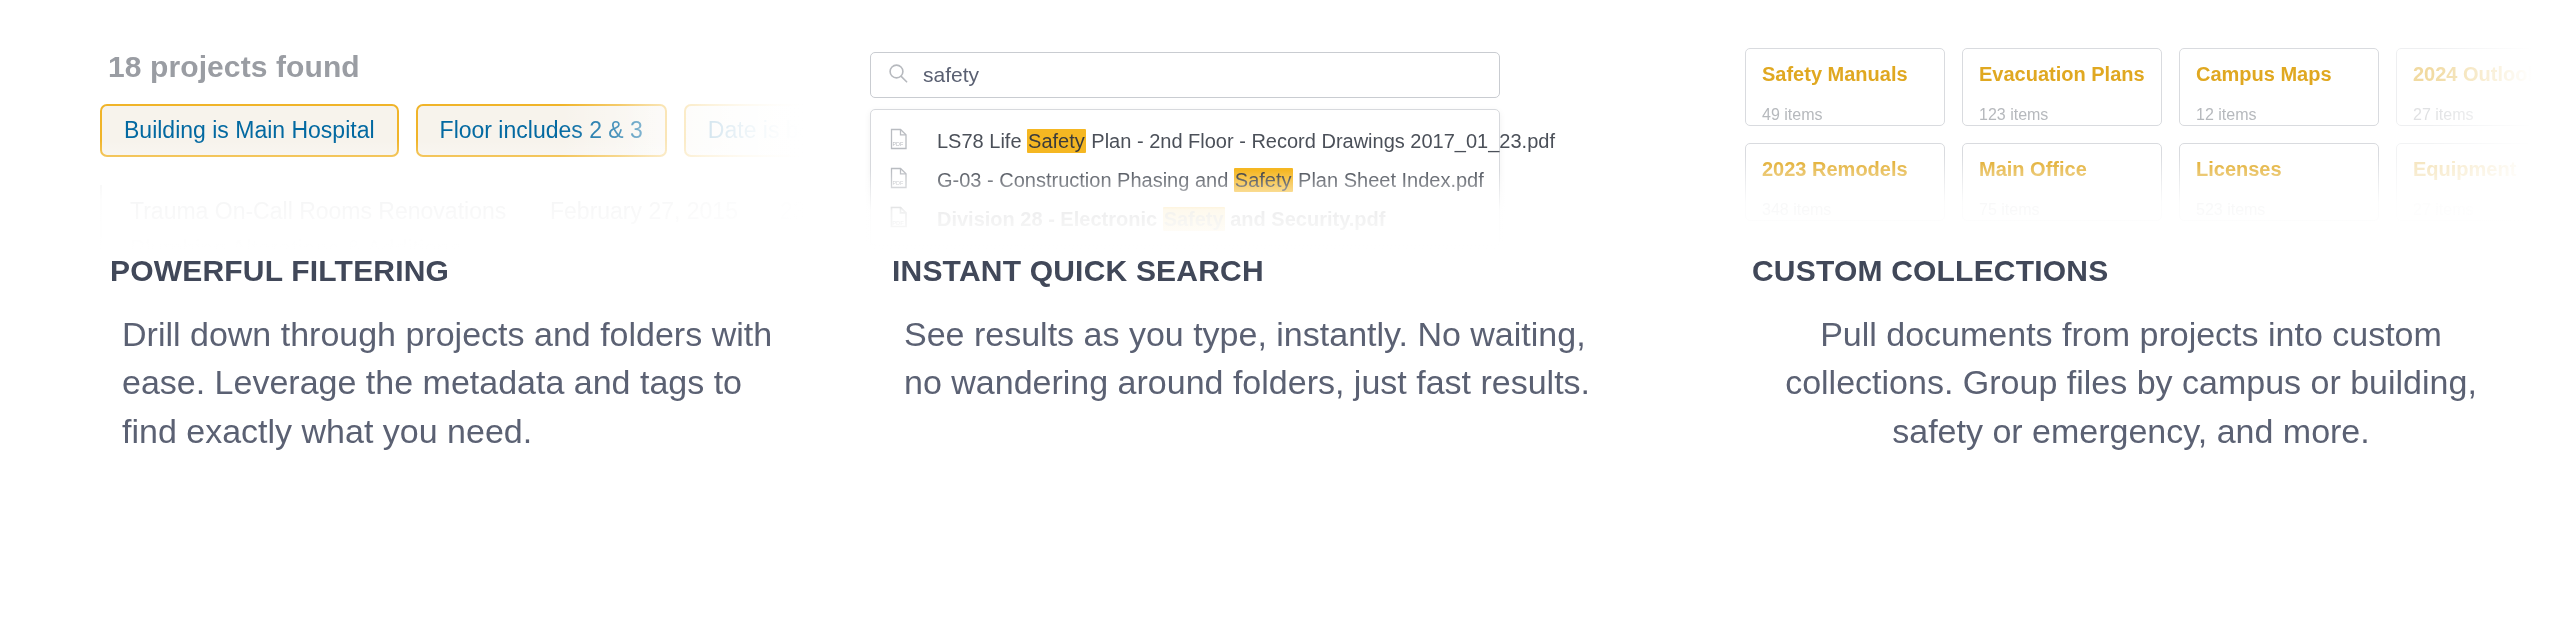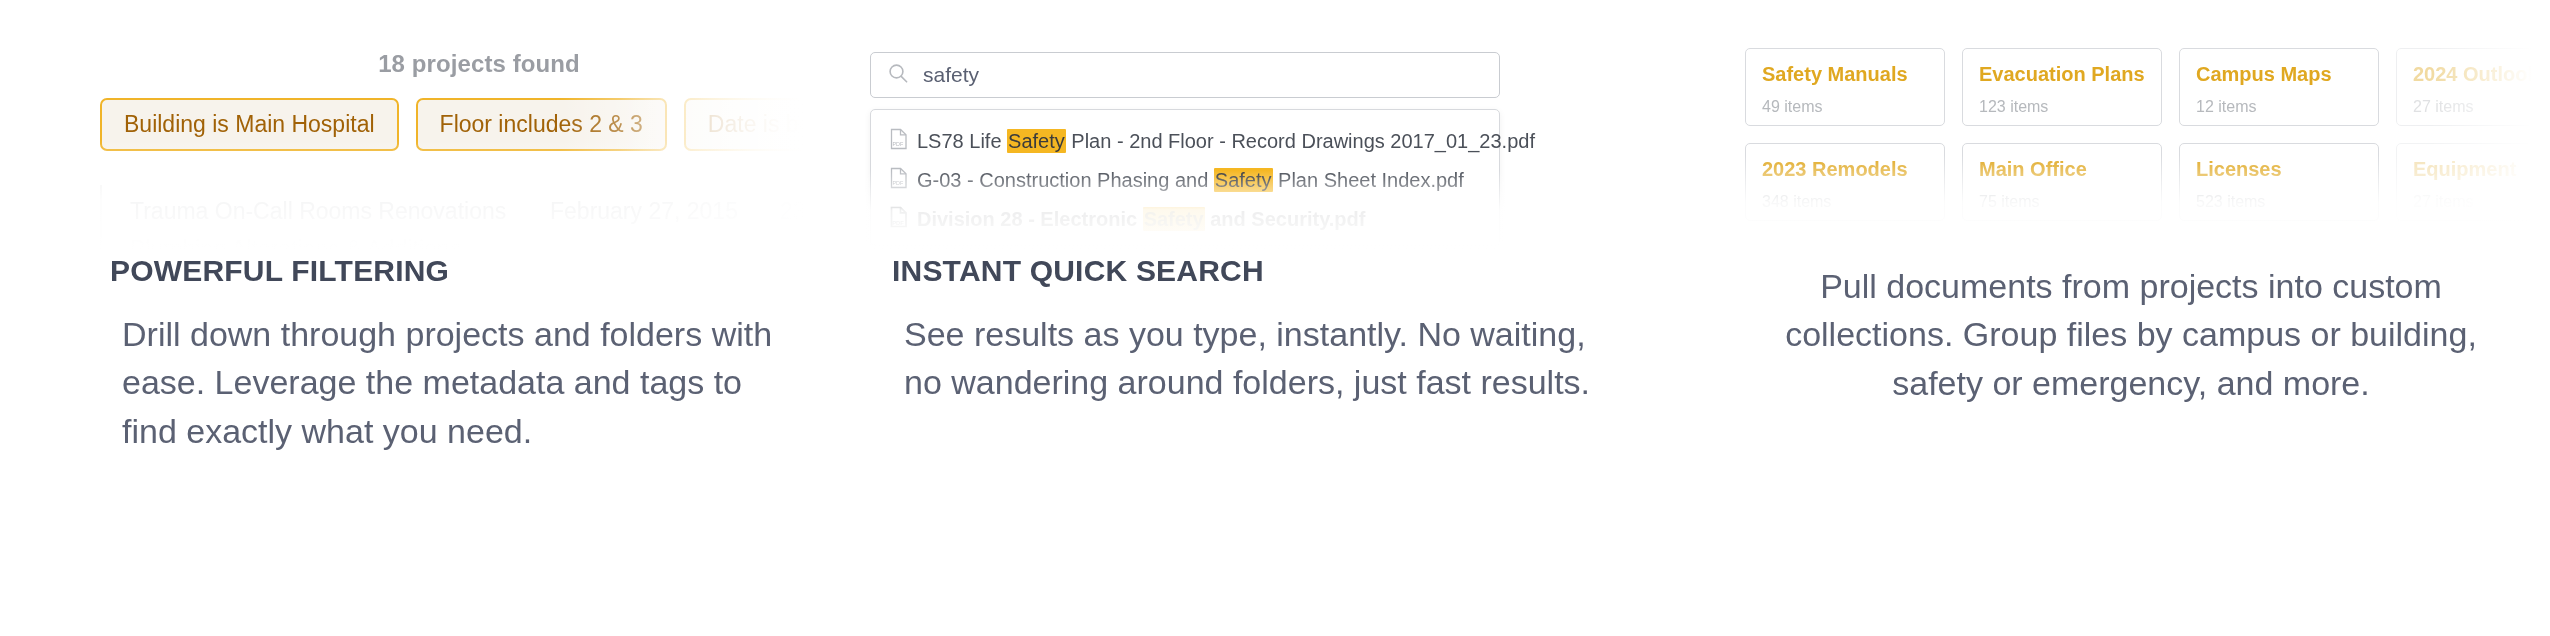--- a/index.html
+++ b/index.html
@@ -34,40 +34,39 @@
     position: relative;
     height: 250px;
     overflow: hidden;
     box-sizing: border-box;
   }
 
   
   .col1 .visual { padding: 50px 0 0 100px; }
 
   .projects-found {
-    font-size: 24px;
+    font-size: 30px;
     font-weight: bold;
     color: #9a9da3;
     letter-spacing: 0.1px;
     margin: 0 0 20px 8px;
-    text-align: center;
   }
 
   .chips-row {
     display: flex;
     gap: 17px;
     white-space: nowrap;
   }
   .chip {
     border: 2px solid #f0b429;
     border-radius: 7px;
     background: #f7f3ec;
     padding: 13px 22px;
     font-size: 23px;
-    color: #a16207;
+    color: #0369a1;
     line-height: 1;
     box-sizing: border-box;
   }
   .chip.faded { opacity: 1; }
 
   .chip-fade {
     position: absolute;
     top: 95px;
     left: 560px;
     width: 300px;
@@ -145,21 +144,21 @@
     border: 1px solid #d7d9dd;
     border-radius: 5px;
     background: #ffffff;
     box-shadow: 0 2px 7px rgba(0,0,0,0.06);
     padding: 12px 0 6px 0;
     box-sizing: border-box;
   }
   .result-row {
     display: flex;
     align-items: center;
-    gap: 8px;
+    gap: 28px;
     padding: 6px 18px;
     font-size: 20px;
     color: #4b5059;
     white-space: nowrap;
   }
   .result-row.selected { font-weight: bold; color: #23262c; }
   .result-row .pdf-ico { flex: 0 0 auto; }
   mark.hl {
     background: #f5b722;
     color: #3b3b3b;
@@ -188,21 +187,21 @@
     border: 1px solid #d9dbdf;
     border-radius: 5px;
     background: #fff;
     padding: 14px 16px;
     box-sizing: border-box;
   }
   .card-title {
     font-size: 20px;
     font-weight: bold;
     color: #e0a821;
-    margin-bottom: 12px;
+    margin-bottom: 20px;
     white-space: nowrap;
     overflow: hidden;
   }
   .card-count {
     font-size: 16px;
     color: #b6b9bd;
   }
   .card.dim { opacity: 0.42; }
   .card.dim2 { opacity: 0.32; }
 
@@ -392,17 +391,18 @@
           <div class="card-title">Equipment</div>
           <div class="card-count">27 items</div>
         </div>
       </div>
 
       <div class="col3-bottom-fade"></div>
       <div class="col3-right-fade"></div>
     </div>
 
     <div class="textblock">
+      <h3 class="feature-heading">CUSTOM COLLECTIONS</h3>
       <p class="feature-body">Pull documents from projects into custom collections. Group files by campus or building, safety or emergency, and more.</p>
     </div>
   </div>
 
 </div>
 
 </body></html>

